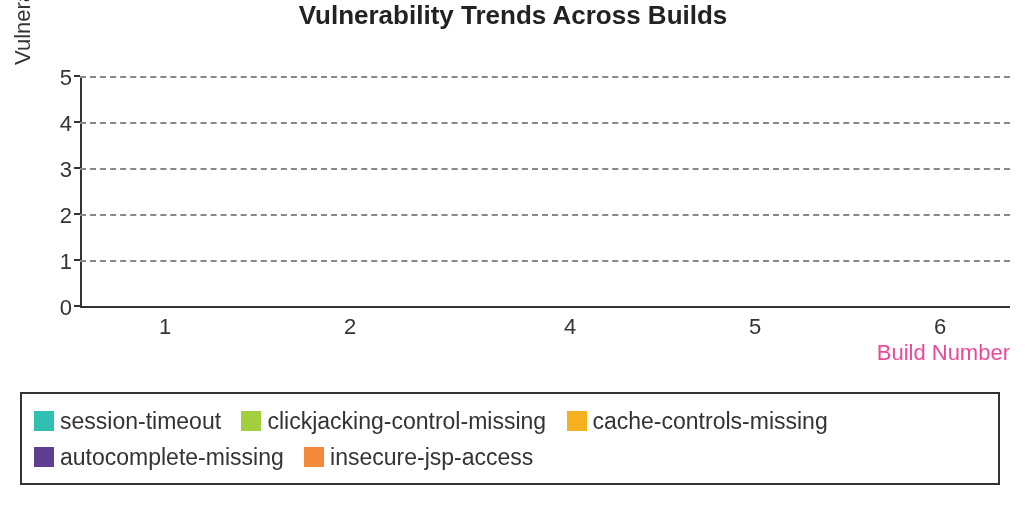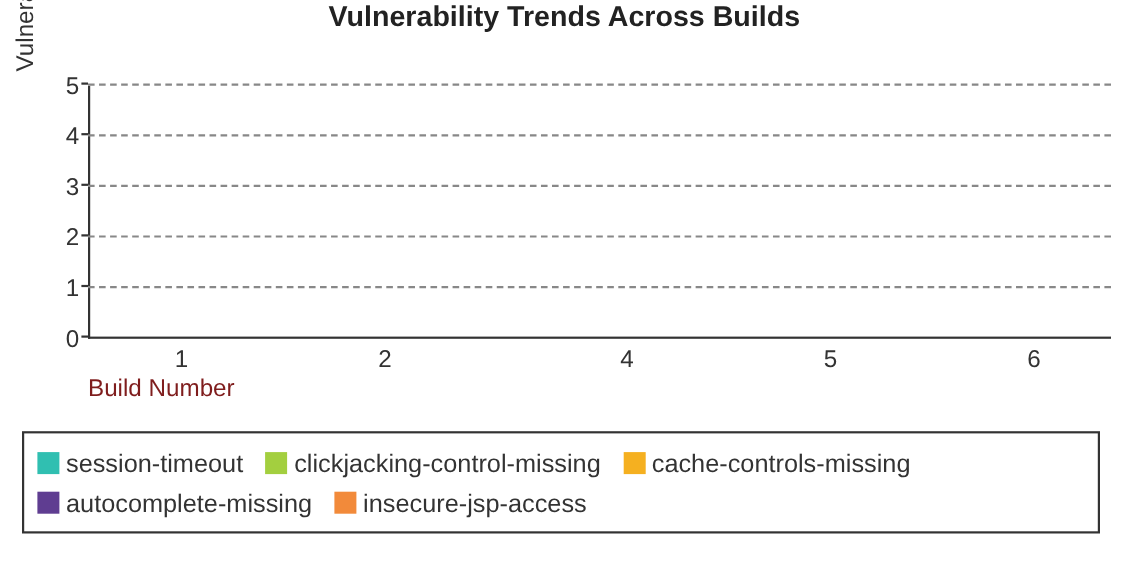--- a/index.html
+++ b/index.html
@@ -37,23 +37,23 @@
     color: #333333;
     transform: rotate(-90deg);
     transform-origin: left top;
     white-space: nowrap;
   }
   .x-axis-label {
     position: absolute;
     left: 80px;
     top: 340px;
     width: 930px;
-    text-align: left;
-    font-size: 22px;
-    color: #7f1d1d;
+    text-align: right;
+    font-size: 22px;
+    color: #ec4899;
   }
   .grid-line {
     position: absolute;
     left: 0;
     width: 100%;
     height: 0;
     border-top: 2px dashed #888888;
   }
   .baseline {
     position: absolute;

